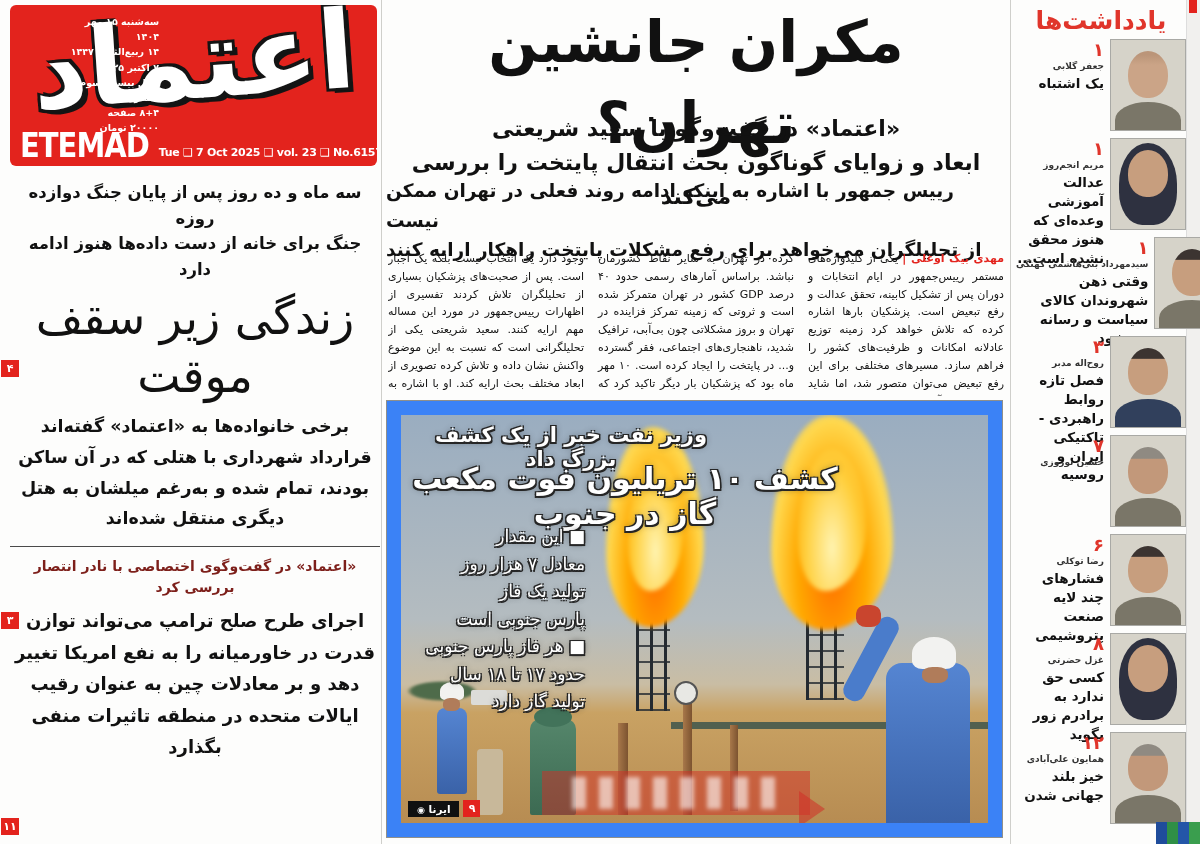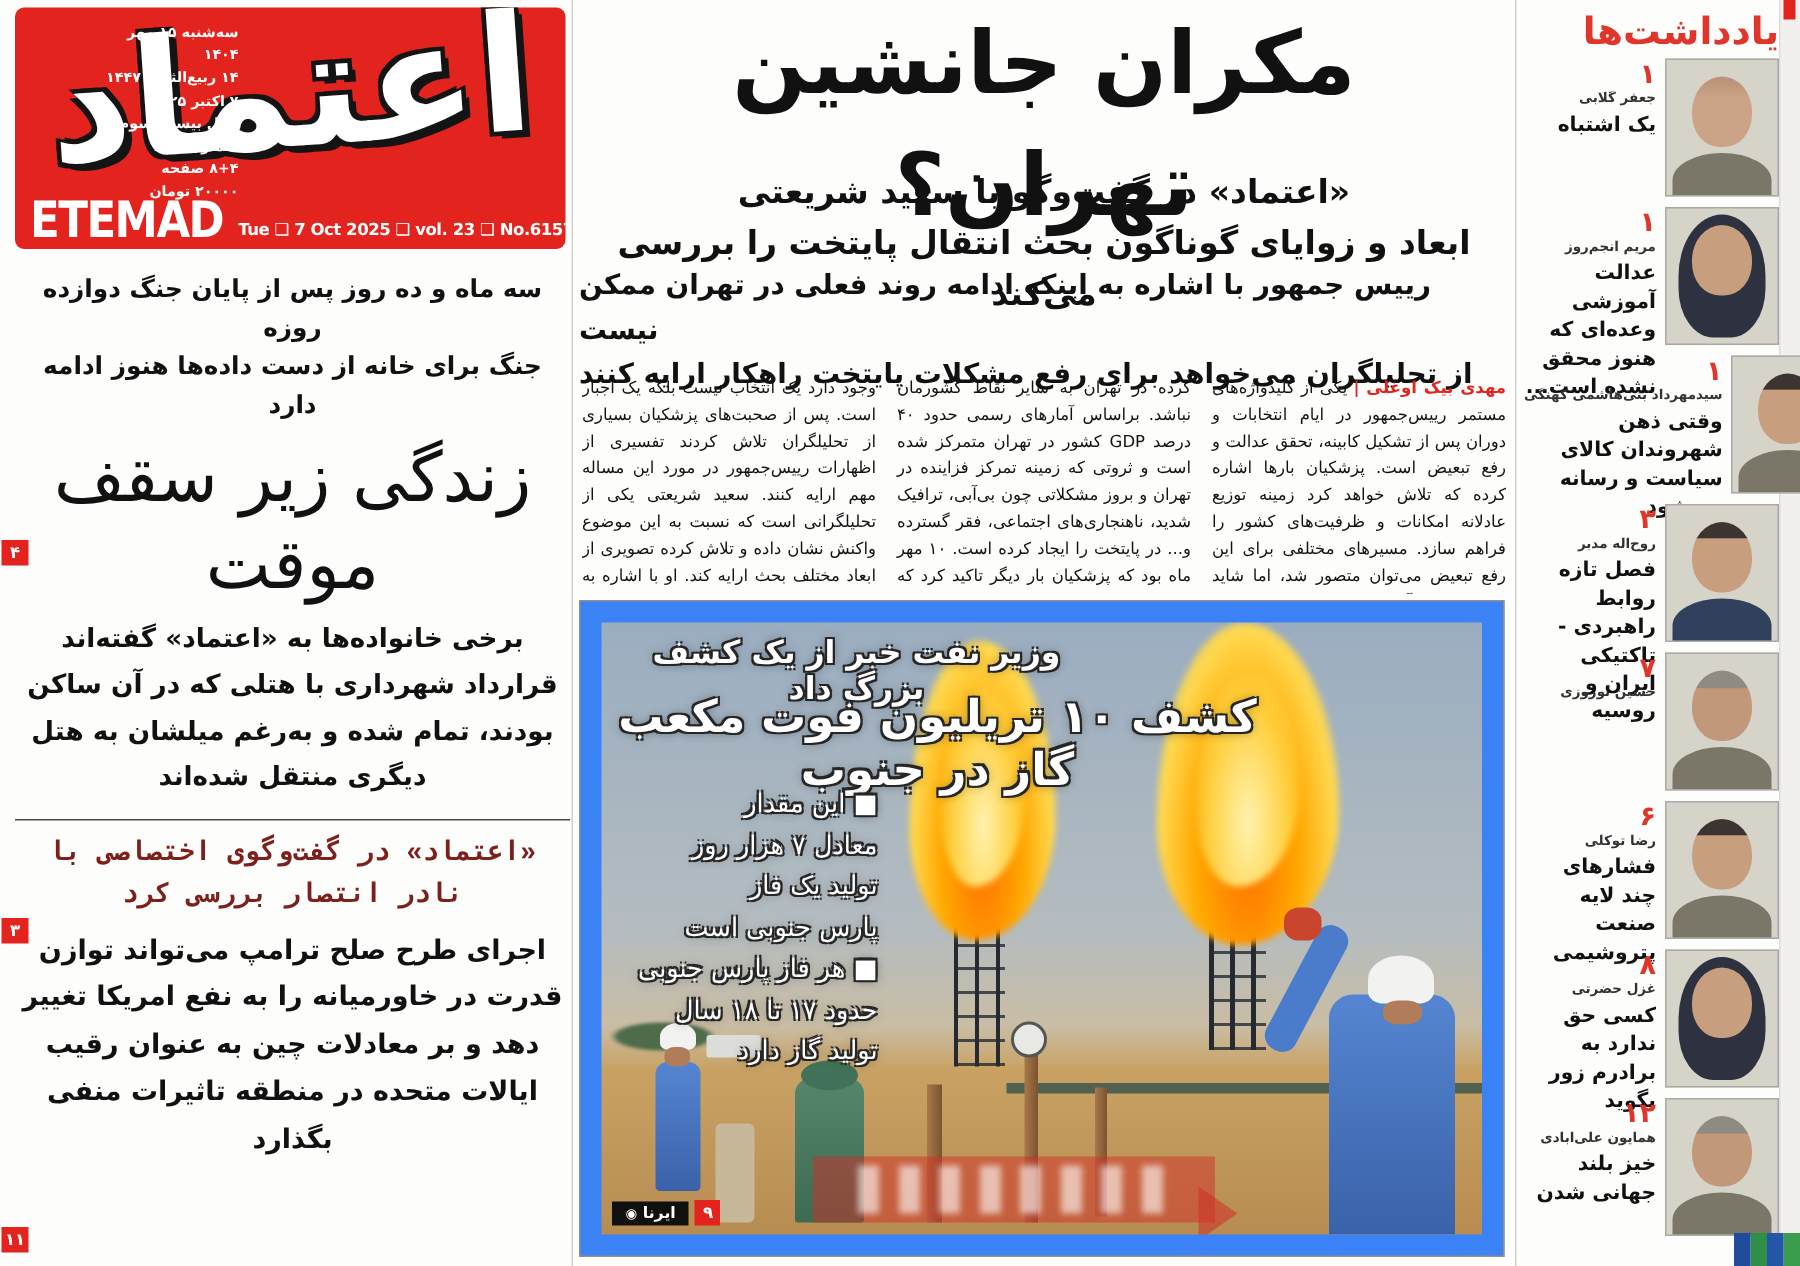--- a/index.html
+++ b/index.html
@@ -16,21 +16,21 @@
   #logo-fa{position:absolute;left:0;right:0;top:-14px;text-align:center;font-size:108px;font-weight:bold;color:#fff;
            transform:rotate(-4deg);line-height:1.3;
            text-shadow:3px 3px 0 #141414,-3px -3px 0 #141414,3px -3px 0 #141414,-3px 3px 0 #141414,5px 5px 0 #141414;}
   #dateline{position:absolute;top:9px;right:218px;width:96px;text-align:right;color:#fff;font-size:9.5px;font-weight:bold;line-height:1.6;z-index:3;}
   #masthead-bottom{position:absolute;left:10px;right:8px;bottom:3px;display:flex;align-items:baseline;gap:10px;direction:ltr;color:#fff;z-index:3;}
   #logo-latin{font-size:29px;font-weight:bold;letter-spacing:-1px;transform:scaleY(1.15);}
   #info-line{font-size:11px;font-weight:bold;white-space:nowrap;letter-spacing:-.3px;}
   
   #left-col{position:absolute;left:10px;top:180px;width:370px;}
   .kicker{font-size:16.5px;font-weight:bold;text-align:center;line-height:1.55;}
-  .kicker.red{color:#7d1f1a;font-size:18px;font-family:Liberation Mono, monospace;}
+  .kicker.red{color:#7d1f1a;font-size:14px;}
   .headline1{font-size:46px;font-weight:normal;text-align:center;margin:8px 0 6px;line-height:1.25;}
   .headline2{font-size:42px;font-weight:bold;text-align:center;margin:4px 0 2px;line-height:1.25;}
   .subhead{font-size:17.5px;font-weight:bold;text-align:center;line-height:1.75;margin-top:6px;}
   .art-divider{border:0;border-top:1px solid #4a4a4a;margin:12px 0 9px;}
   .page-badge{position:absolute;left:1px;width:18px;height:17px;background:#e3231d;color:#fff;
               font-size:11px;font-weight:bold;display:flex;align-items:center;justify-content:center;z-index:4;}
   
   #main-area{position:absolute;left:386px;top:0;width:620px;height:632px;}
   #m-headline{position:absolute;top:2px;left:0;right:0;text-align:center;font-size:58px;font-weight:bold;line-height:1.4;}
   #m-sub1{position:absolute;top:112px;left:0;right:0;text-align:center;font-size:22px;font-weight:bold;line-height:1.55;}
@@ -74,21 +74,21 @@
   .outlined{color:#fff;text-shadow:-1.5px -1.5px 0 #262626,1.5px -1.5px 0 #262626,-1.5px 1.5px 0 #262626,1.5px 1.5px 0 #262626,0 0 7px rgba(0,0,0,.45);}
   #g-kicker{position:absolute;top:8px;left:20px;width:300px;text-align:center;font-size:21px;font-weight:bold;}
   #g-headline{position:absolute;top:46px;left:6px;width:436px;text-align:center;font-size:30px;font-weight:bold;}
   #g-bullets{position:absolute;top:108px;left:12px;width:172px;font-size:17px;font-weight:normal;line-height:1.62;text-align:right;direction:rtl;}
   #g-credit-row{position:absolute;left:7px;bottom:6px;display:flex;gap:4px;align-items:center;direction:ltr;z-index:4;}
   #g-credit{background:#101010;color:#fff;font-size:10.5px;font-weight:bold;padding:2px 9px;}
   #g-credit .cam{font-size:9px;}
   #g-page{background:#e3231d;color:#fff;width:17px;height:17px;font-size:11px;font-weight:bold;display:flex;align-items:center;justify-content:center;}
   
   #sidebar{position:absolute;left:1016px;top:0;width:170px;height:844px;}
-  #sb-title{color:#e0352b;font-size:25px;font-weight:bold;text-align:right;margin:6px 0 4px;}
+  #sb-title{color:#e0352b;font-size:25px;font-weight:bold;text-align:center;margin:6px 0 4px;}
   .sb-item{position:relative;display:flex;gap:6px;align-items:flex-start;height:96px;margin-bottom:3px;direction:ltr;}
   .sb-text{flex:1;direction:rtl;text-align:right;padding-top:2px;}
   .sb-num{color:#e0352b;font-size:18px;font-weight:bold;line-height:1;}
   .sb-author{font-size:9px;font-weight:bold;color:#333;margin-top:2px;white-space:nowrap;overflow:hidden;}
   .sb-title-txt{font-size:13.5px;font-weight:bold;line-height:1.4;margin-top:3px;}
   .photo{width:74px;height:90px;border:1px solid #a9a9a5;background:#d6d3c9;position:relative;flex:none;overflow:hidden;}
   .photo::before{content:"";position:absolute;left:50%;top:11px;transform:translateX(-50%);width:40px;height:47px;
      border-radius:50% 50% 46% 46%;background:linear-gradient(180deg,#3c3431 22%,#c79e7e 24%);z-index:2;}
   .photo::after{content:"";position:absolute;bottom:-8px;left:50%;transform:translateX(-50%);width:66px;height:36px;
      border-radius:50% 50% 0 0;background:#7a7668;}

